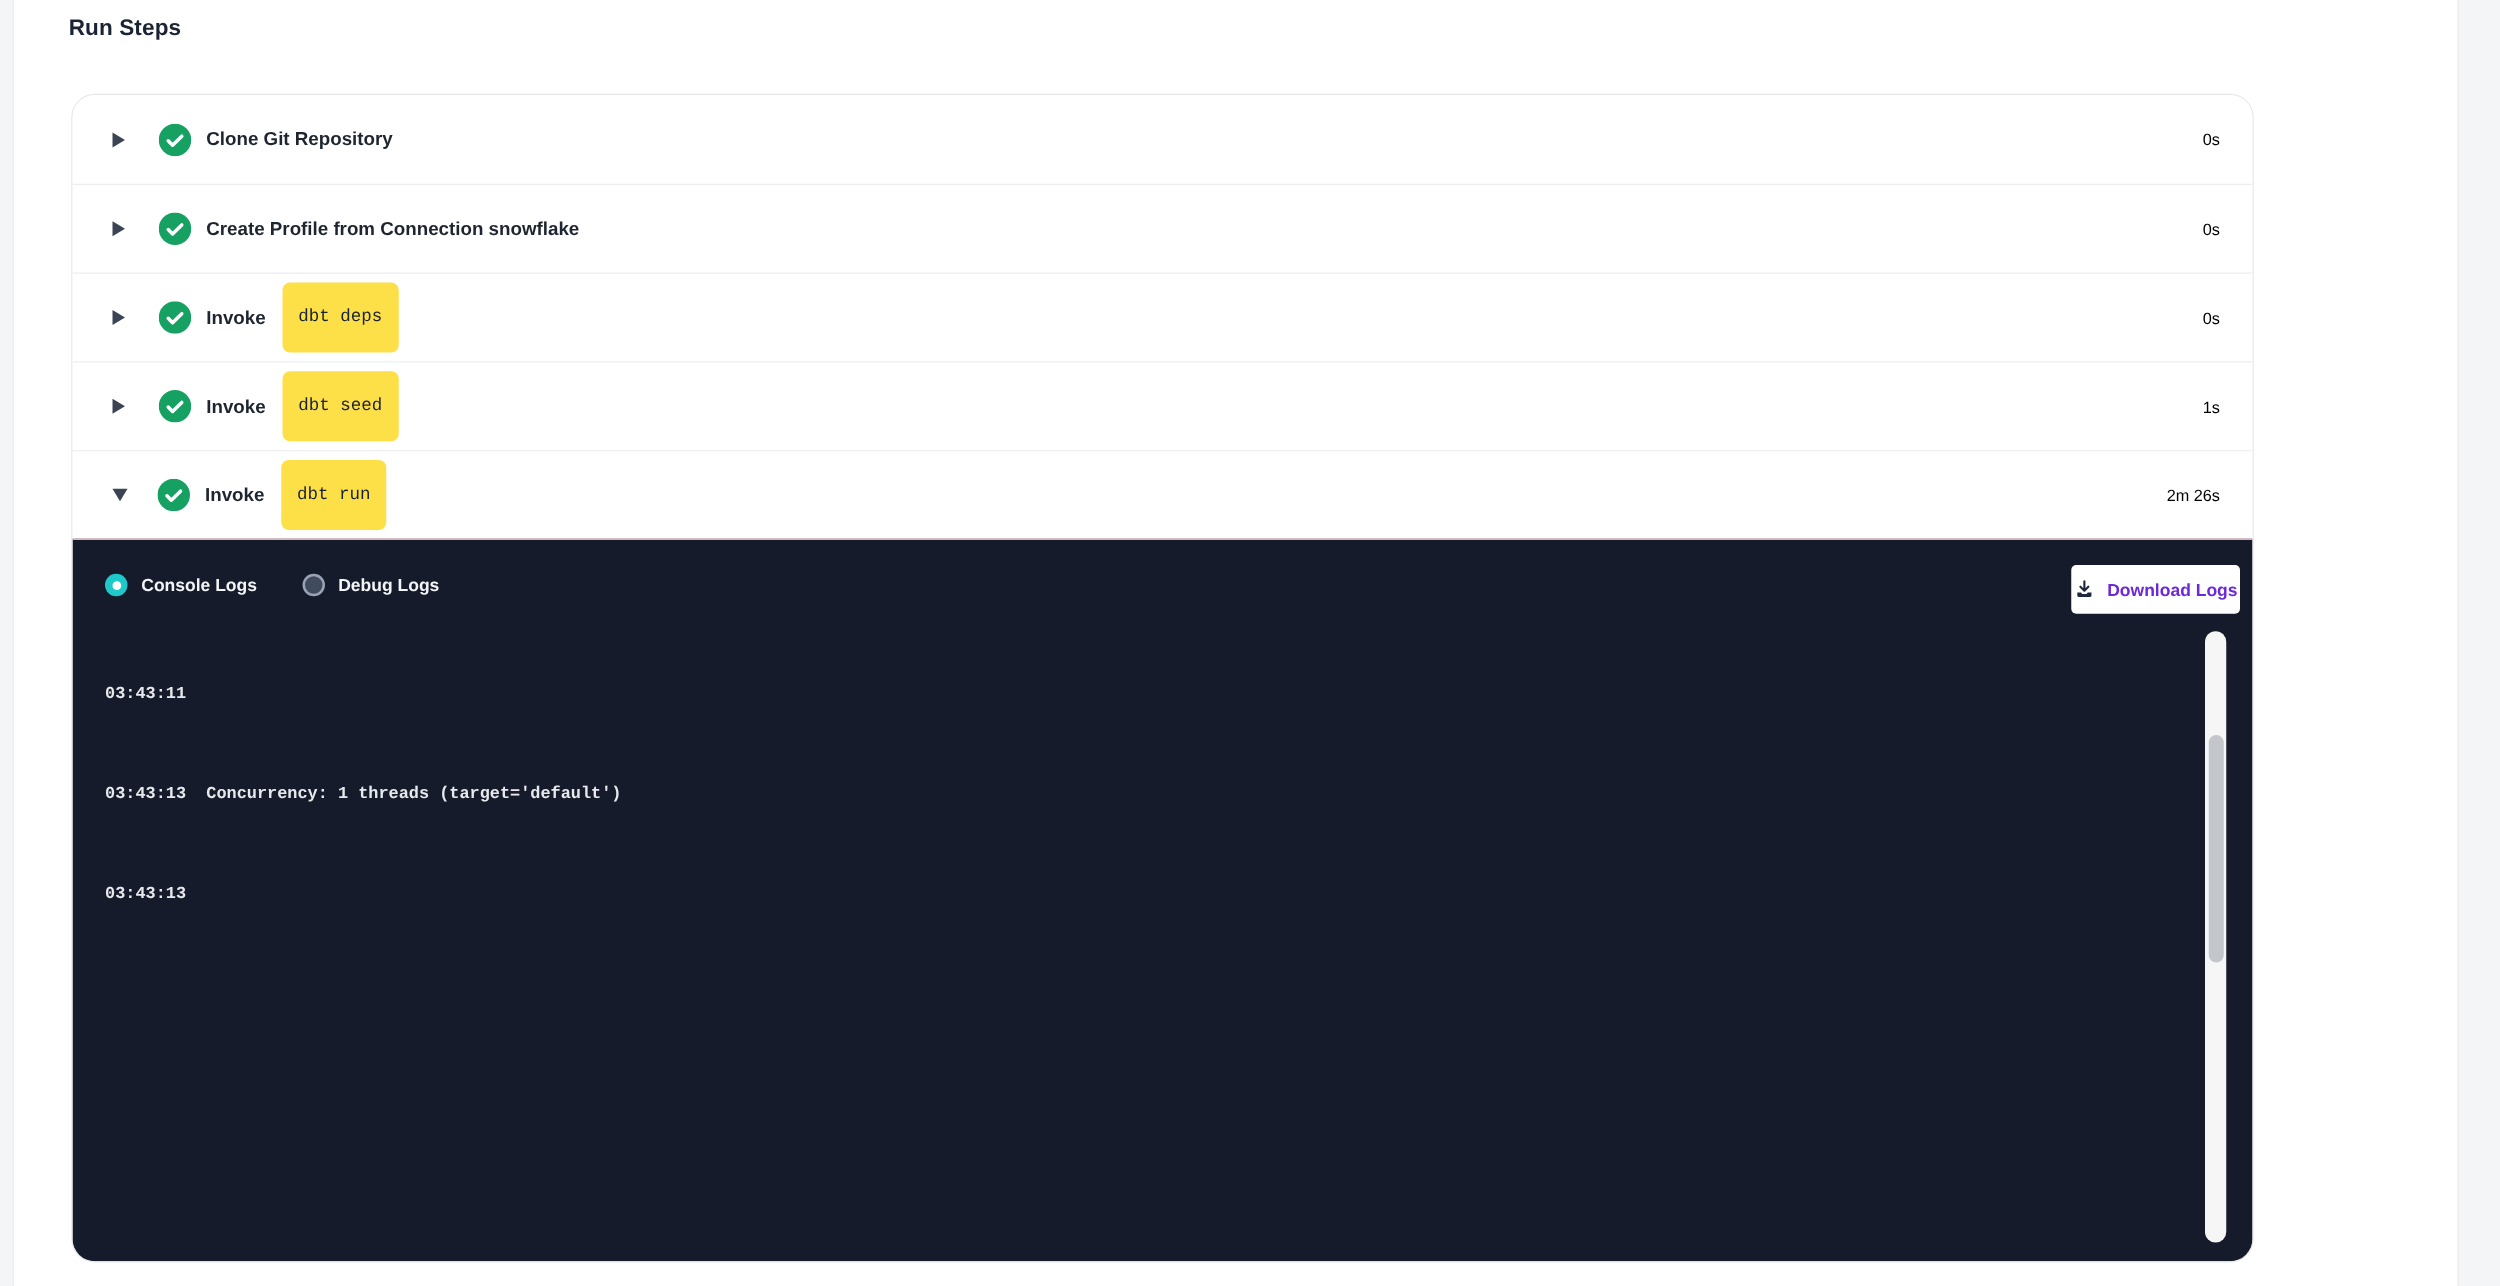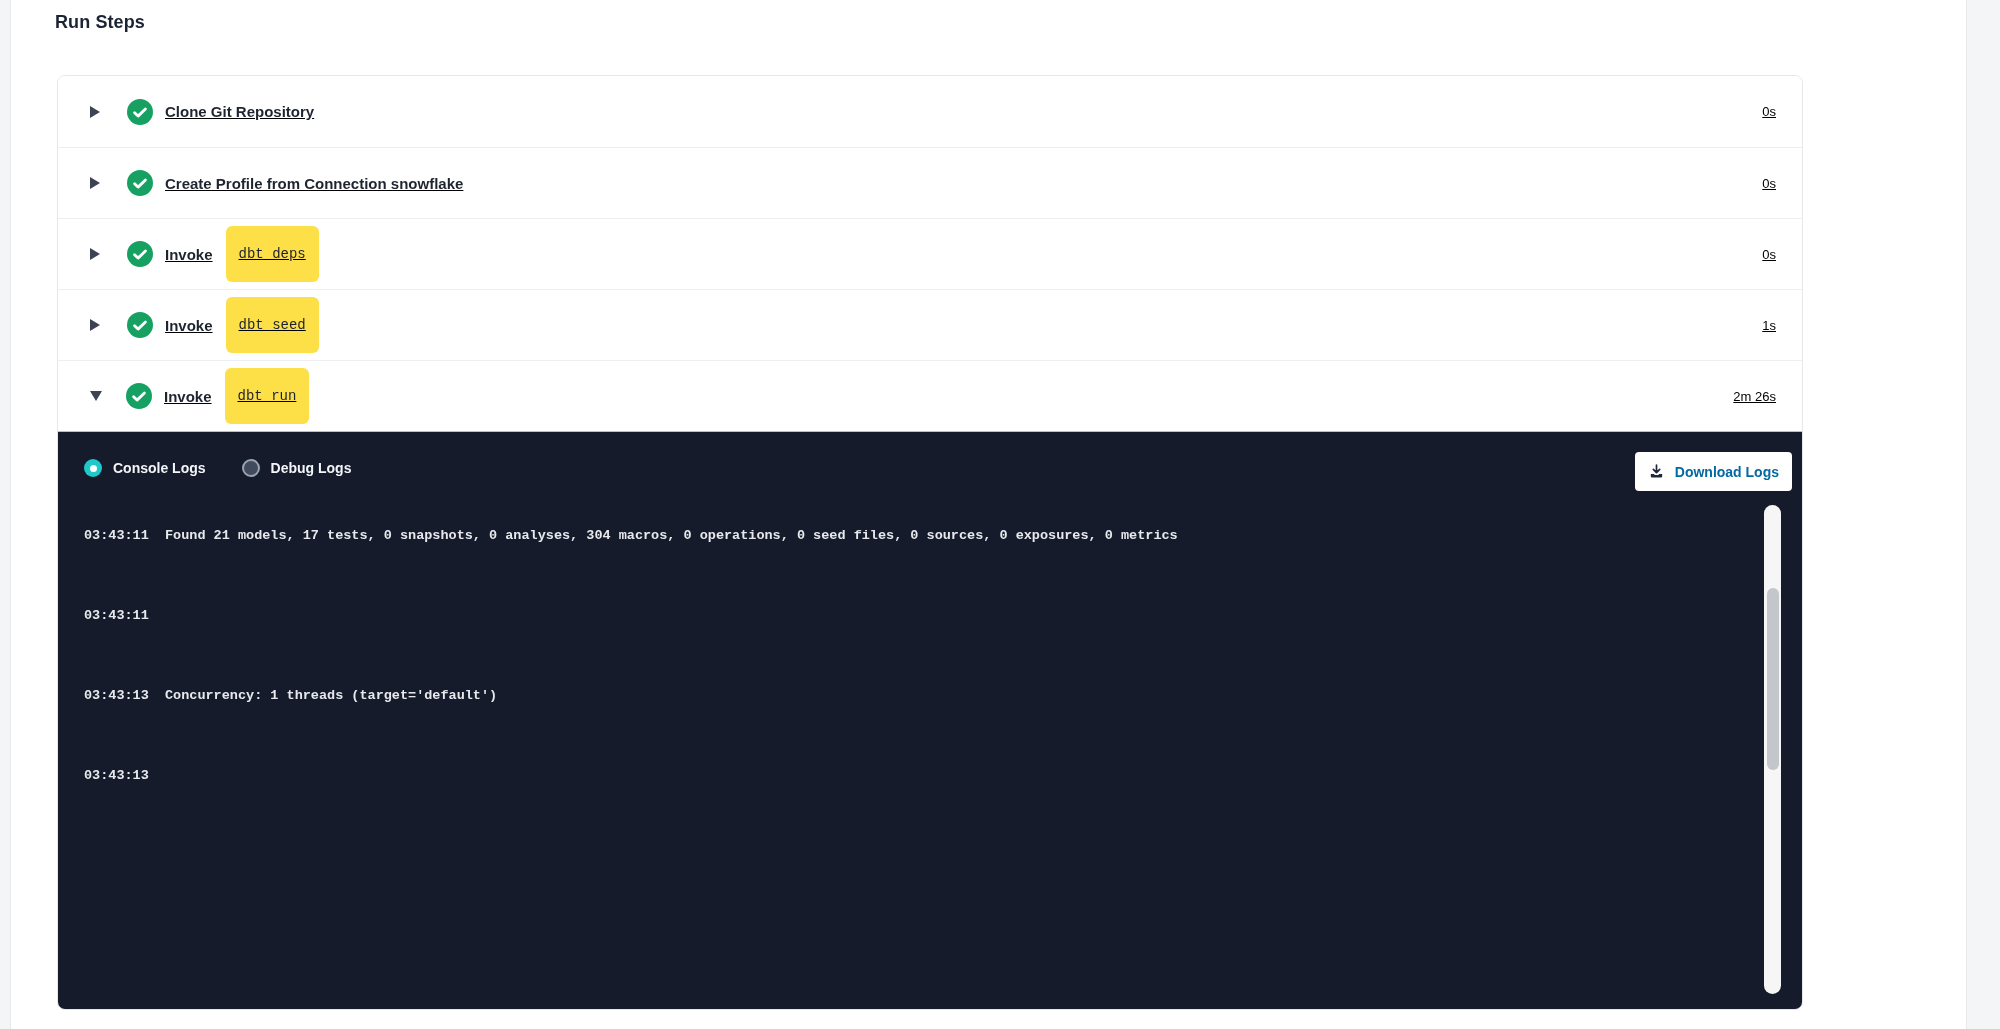--- a/index.html
+++ b/index.html
@@ -20,23 +20,22 @@
     background:#ffffff;
     border-left:1px solid #e8e9ec;
     border-right:1px solid #e8e9ec;
   }
   .page-title{
     position:absolute;left:44px;top:12px;
     font-size:18px;font-weight:700;color:#1b2433;letter-spacing:.1px;
   }
   .card{
     position:absolute;left:46px;top:75px;width:1746px;
-    background:#fff;border:1px solid #e5e7eb;border-radius:8px;
+    background:#fff;border:1px solid #e5e7eb;border-radius:19px;
     overflow:hidden;
-    text-decoration:underline;
   }
   .step-row{
     display:flex;align-items:center;height:71px;
     padding:0 26px 0 32px;background:#fff;cursor:pointer;
   }
   .step-row + .step-row{border-top:1px solid #eceef0;}
   .chev{
     width:0;height:0;flex:0 0 auto;
     border-left:10px solid #3c4454;
     border-top:6.5px solid transparent;
@@ -71,23 +70,23 @@
   .radio.selected::after{
     content:'';position:absolute;left:5.5px;top:5.5px;width:7px;height:7px;
     background:#fff;border-radius:50%;
   }
   .radio.unselected{background:#414b5e;border:2px solid #9aa3b3;}
   .radio-label{margin-left:11px;font-size:14px;font-weight:700;color:#f3f5f7;}
   .download-btn{
     position:absolute;right:10px;top:20px;height:39px;
     display:flex;align-items:center;gap:10px;
     background:#fff;border:none;border-radius:4px;
-    padding:0 13px;cursor:pointer;
+    padding:0 2px;cursor:pointer;
     font-family:"Liberation Sans",sans-serif;
-    font-size:14px;font-weight:700;color:#0369a1;
+    font-size:14px;font-weight:700;color:#6d28d9;
   }
   .log-viewport{
     position:absolute;left:26px;top:64px;width:1780px;height:506px;
     overflow:hidden;
   }
   .log-lines{
     margin-top:-10px;
     font-family:"Liberation Mono","DejaVu Sans Mono",monospace;
     font-size:13.5px;line-height:20px;font-weight:700;
     color:#e7e9ec;white-space:pre;
@@ -184,21 +183,20 @@
       <button class="download-btn">
         <svg width="17" height="17" viewBox="0 0 24 24">
           <path d="M12 3v9.5M7.5 9l4.5 4.5L16.5 9" stroke="#1e2940" stroke-width="2.4" fill="none" stroke-linecap="round" stroke-linejoin="round"></path>
           <path d="M4 15.5v3.5a1.5 1.5 0 0 0 1.5 1.5h13a1.5 1.5 0 0 0 1.5-1.5v-3.5h-4.2l-1.3 1.6h-5l-1.3-1.6z" fill="#1e2940"></path>
         </svg>
         <span>Download Logs</span>
       </button>
 
       <div class="log-viewport">
         <div class="log-lines">
-  <div class="log-line"><span class="lt">03:43:11</span><span class="lm">  Found 21 models, 17 tests, 0 snapshots, 0 analyses, 304 macros, 0 operations, 0 seed files, 0 sources, 0 exposures, 0 metrics</span></div>
 
   <div class="log-line"><span class="lt">03:43:11</span><span class="lm"></span></div>
 
   <div class="log-line"><span class="lt">03:43:13</span><span class="lm">  Concurrency: 1 threads (target='default')</span></div>
 
   <div class="log-line"><span class="lt">03:43:13</span><span class="lm"></span></div>
 
 
 
   

